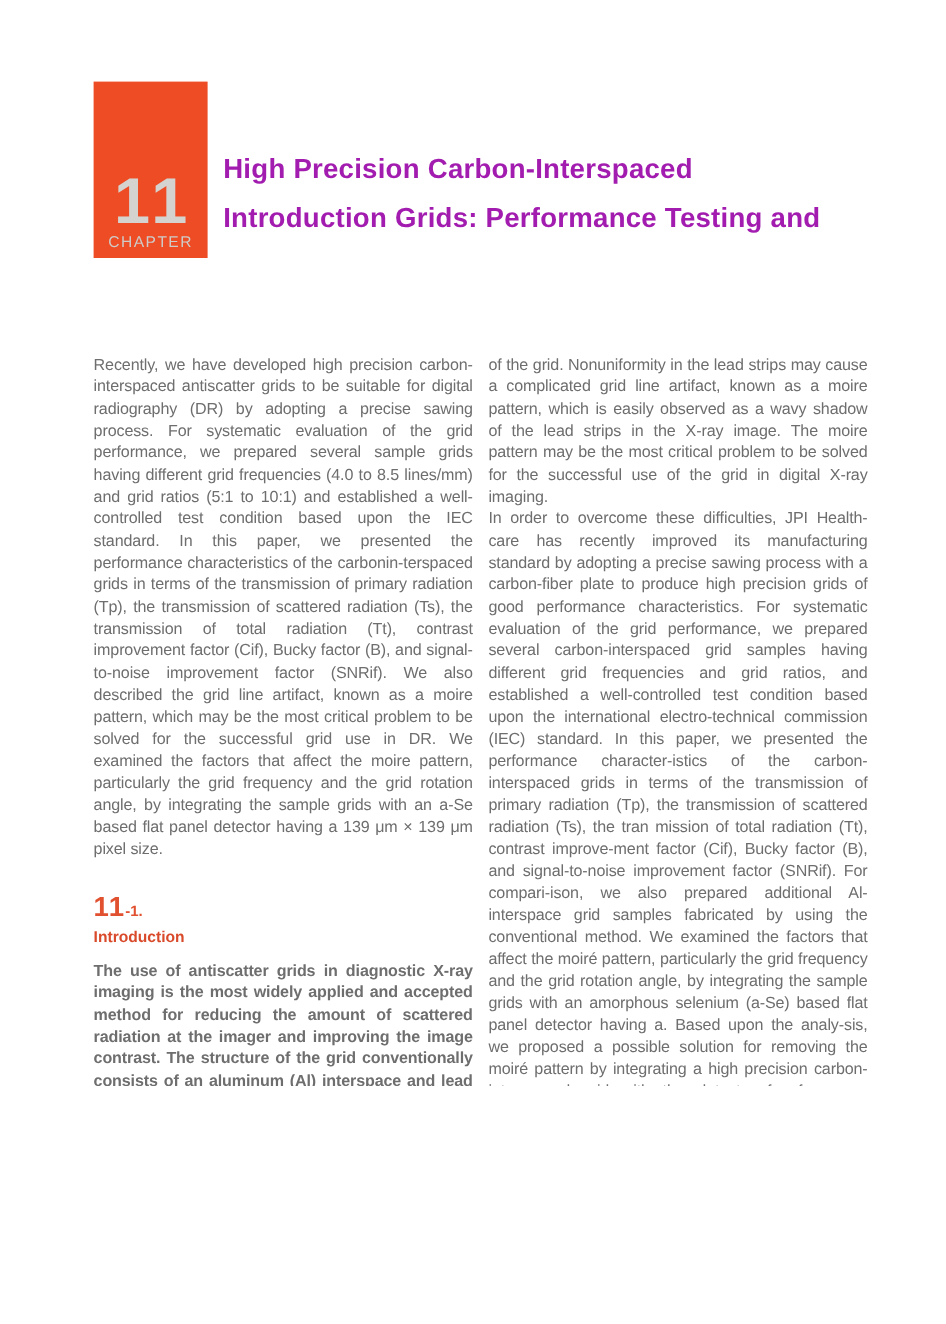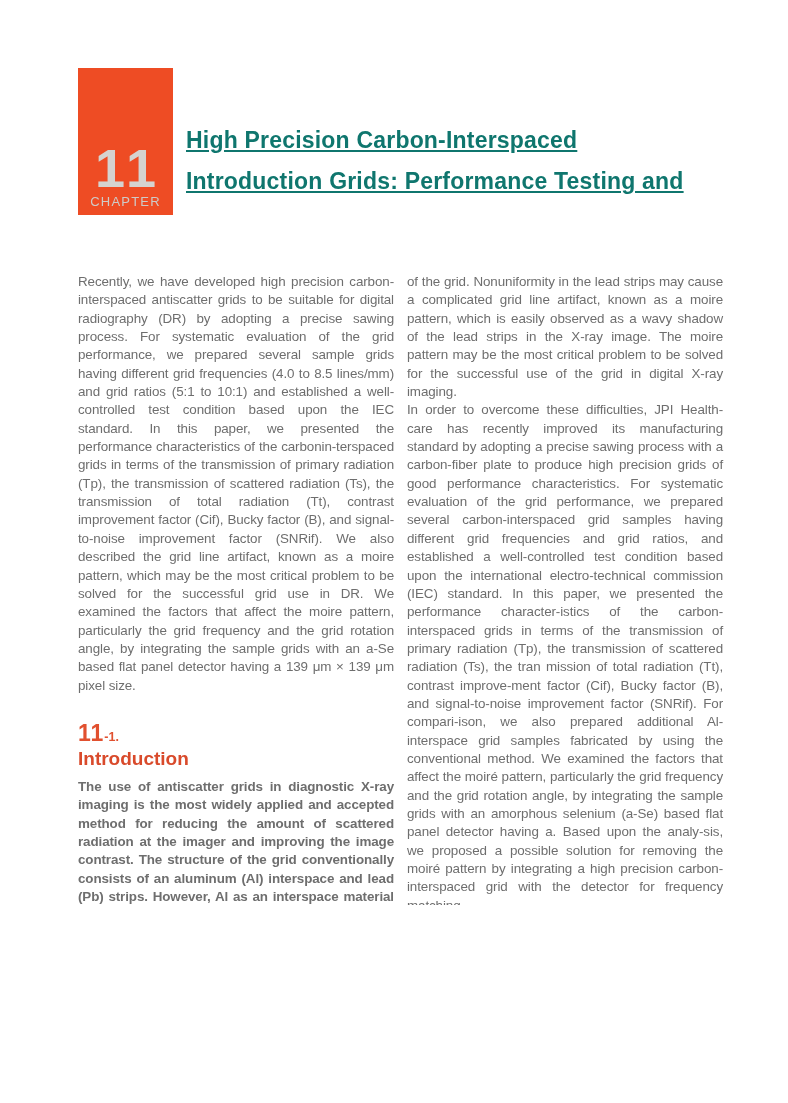--- a/index.html
+++ b/index.html
@@ -36,55 +36,54 @@
   .chapter-label {
     color: #cecbc8;
     font-size: 13px;
     letter-spacing: 1.2px;
     line-height: 16px;
   }
   .chapter-title {
     position: absolute;
     left: 186px; top: 120px;
     width: 560px;
-    color: #0f766e;
+    color: #a21caf;
     font-size: 23px;
     font-weight: 700;
     line-height: 41px;
     letter-spacing: 0.2px;
-    text-decoration: underline;
   }
 
   
   .columns {
     position: absolute;
     left: 78px; top: 273px;
     width: 645px;
     display: flex;
     gap: 13px;
   }
-  .col { width: 316px; }
+  .col { width: 316px; margin-top: 22px; }
   .body-text {
     margin: 0;
     color: #6e6e6e;
     font-size: 13.4px;
     line-height: 18.35px;
     letter-spacing: -0.1px;
     text-align: justify;
   }
   .body-text.continues { text-align-last: justify; font-weight: bold; }
 
   
   .section-heading { margin-top: 26px; margin-bottom: 9px; }
   .sec-num { color: #e1502f; line-height: 24px; }
   .sec-num .big { font-size: 23px; font-weight: 700; letter-spacing: 1px; }
   .sec-num .small { font-size: 12.5px; font-weight: 700; }
   .sec-title {
     color: #d94a2b;
-    font-size: 19px;
+    font-size: 13px;
     font-weight: 700;
     line-height: 20px;
   }
 
   
   .page-number {
     position: absolute;
     left: 712px; top: 1039px;
     color: #d4562f;
     font-size: 14px;

